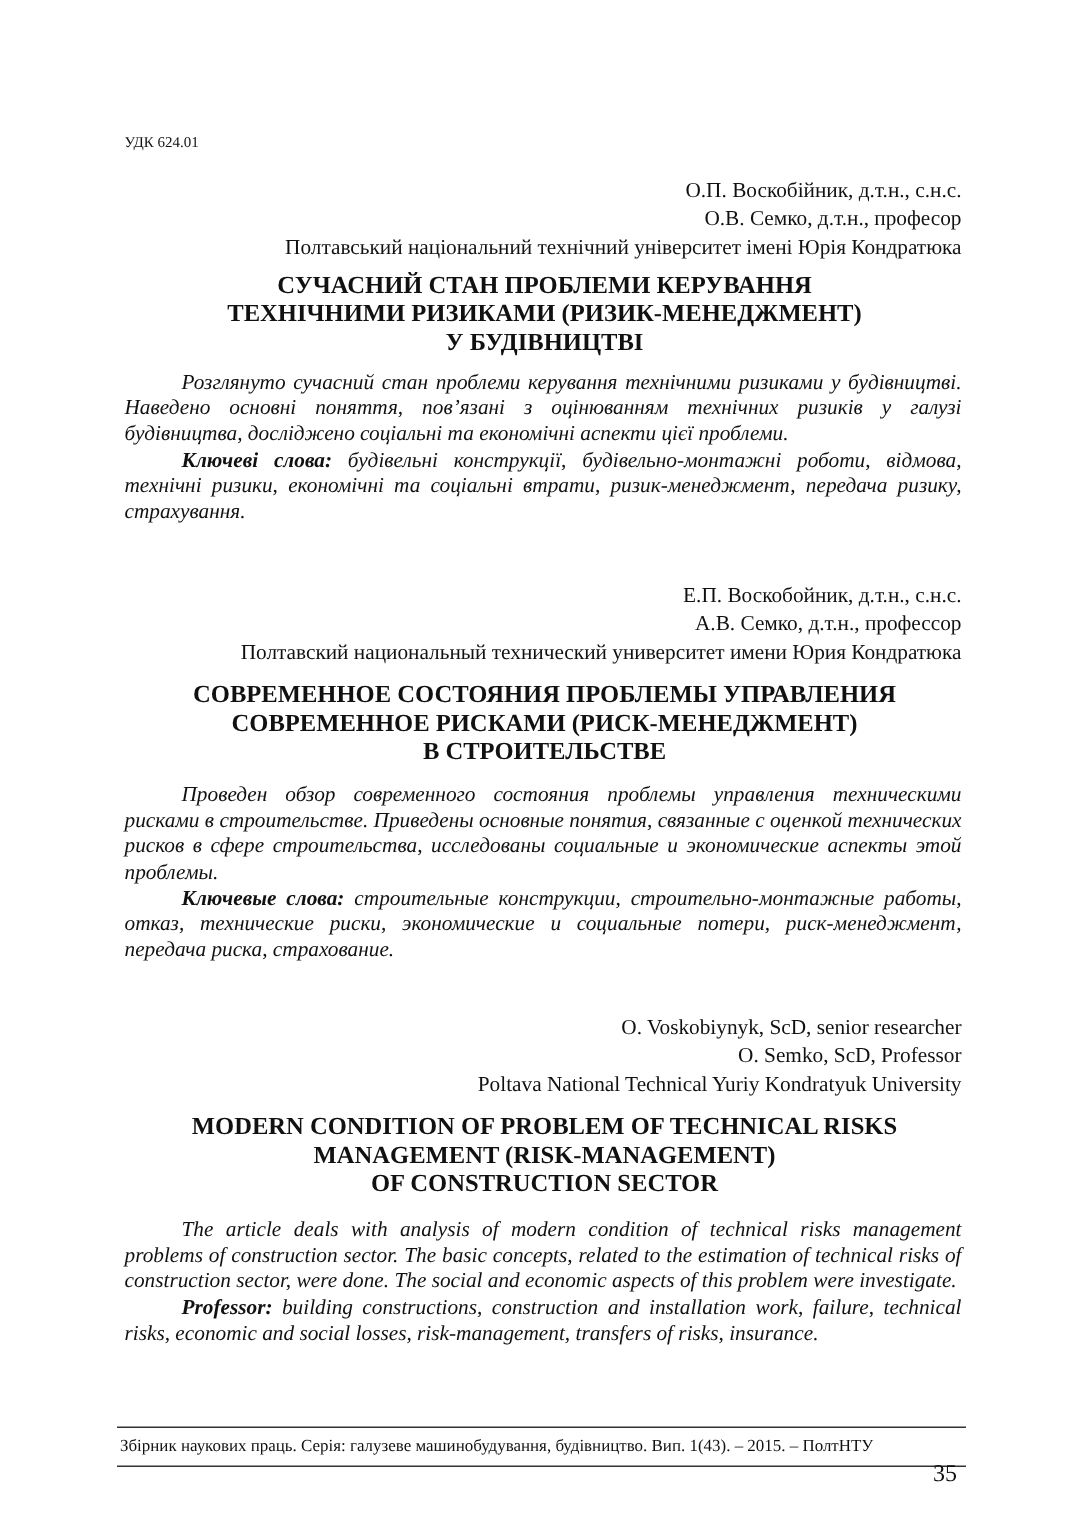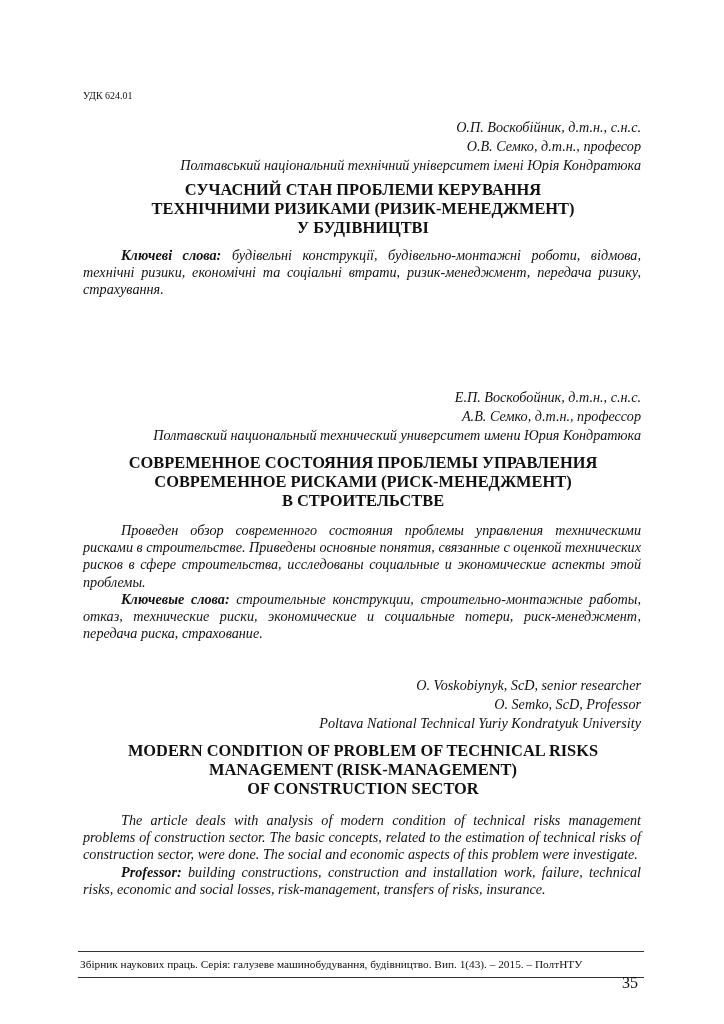--- a/index.html
+++ b/index.html
@@ -3,21 +3,21 @@
   <meta charset="utf-8">
   <style>
     html, body { margin: 0; padding: 0; background: #ffffff; }
     body {
       width: 724px; height: 1024px; position: relative; overflow: hidden;
       font-family: "Liberation Serif", "DejaVu Serif", serif;
       color: #111111;
     }
     .page { position: absolute; left: 83px; top: 0; width: 558px; }
     .udk { position: absolute; top: 90px; left: 0; font-weight: normal; font-size: 10px; }
-    .authors { position: absolute; left: 0; width: 558px; text-align: right; font-style: italic; font-size: 14.2px; line-height: 19px; }
+    .authors { position: absolute; left: 0; width: 558px; text-align: right; font-size: 14.2px; line-height: 19px; }
     .title { position: absolute; left: 1px; width: 558px; text-align: center; font-weight: bold; font-size: 16.4px; line-height: 19px; }
     .abstract { position: absolute; left: 0; width: 558px; font-style: italic; font-size: 14.2px; line-height: 17.2px; text-align: justify; }
     .abstract p { margin: 0; text-indent: 38px; }
     .kw-label { font-weight: bold; }
     .footer { position: absolute; left: 78px; width: 566px; top: 951px; height: 25px; border-top: 1px solid #333; border-bottom: 1px solid #333; }
     .footer-text { position: absolute; left: 2px; top: 6px; font-size: 11.3px; white-space: nowrap; }
     .page-num { position: absolute; right: 6px; top: 22px; font-size: 16px; }
   </style>
 </head>
 <body>
@@ -29,20 +29,21 @@
     <div>О.П. Воскобійник, д.т.н., с.н.с.</div>
     <div>О.В. Семко, д.т.н., професор</div>
     <div>Полтавський національний технічний університет імені Юрія Кондратюка</div>
   </div>
   <div class="title" style="top:180px;">
     <div>СУЧАСНИЙ СТАН ПРОБЛЕМИ КЕРУВАННЯ</div>
     <div>ТЕХНІЧНИМИ РИЗИКАМИ (РИЗИК-МЕНЕДЖМЕНТ)</div>
     <div>У БУДІВНИЦТВІ</div>
   </div>
   <div class="abstract" style="top:247px;">
+    <p>Розглянуто сучасний стан проблеми керування технічними ризиками у будівництві. Наведено основні поняття, пов’язані з оцінюванням технічних ризиків у галузі будівництва, досліджено соціальні та економічні аспекти цієї проблеми.</p>
     <p><span class="kw-label">Ключеві слова:</span><span> будівельні конструкції, будівельно-монтажні роботи, відмова, технічні ризики, економічні та соціальні втрати, ризик-менеджмент, передача ризику, страхування.</span></p>
   </div>
 
   <div class="authors" style="top:388px;">
     <div>Е.П. Воскобойник, д.т.н., с.н.с.</div>
     <div>А.В. Семко, д.т.н., профессор</div>
     <div>Полтавский национальный технический университет имени Юрия Кондратюка</div>
   </div>
   <div class="title" style="top:453px;">
     <div>СОВРЕМЕННОЕ СОСТОЯНИЯ ПРОБЛЕМЫ УПРАВЛЕНИЯ</div>

